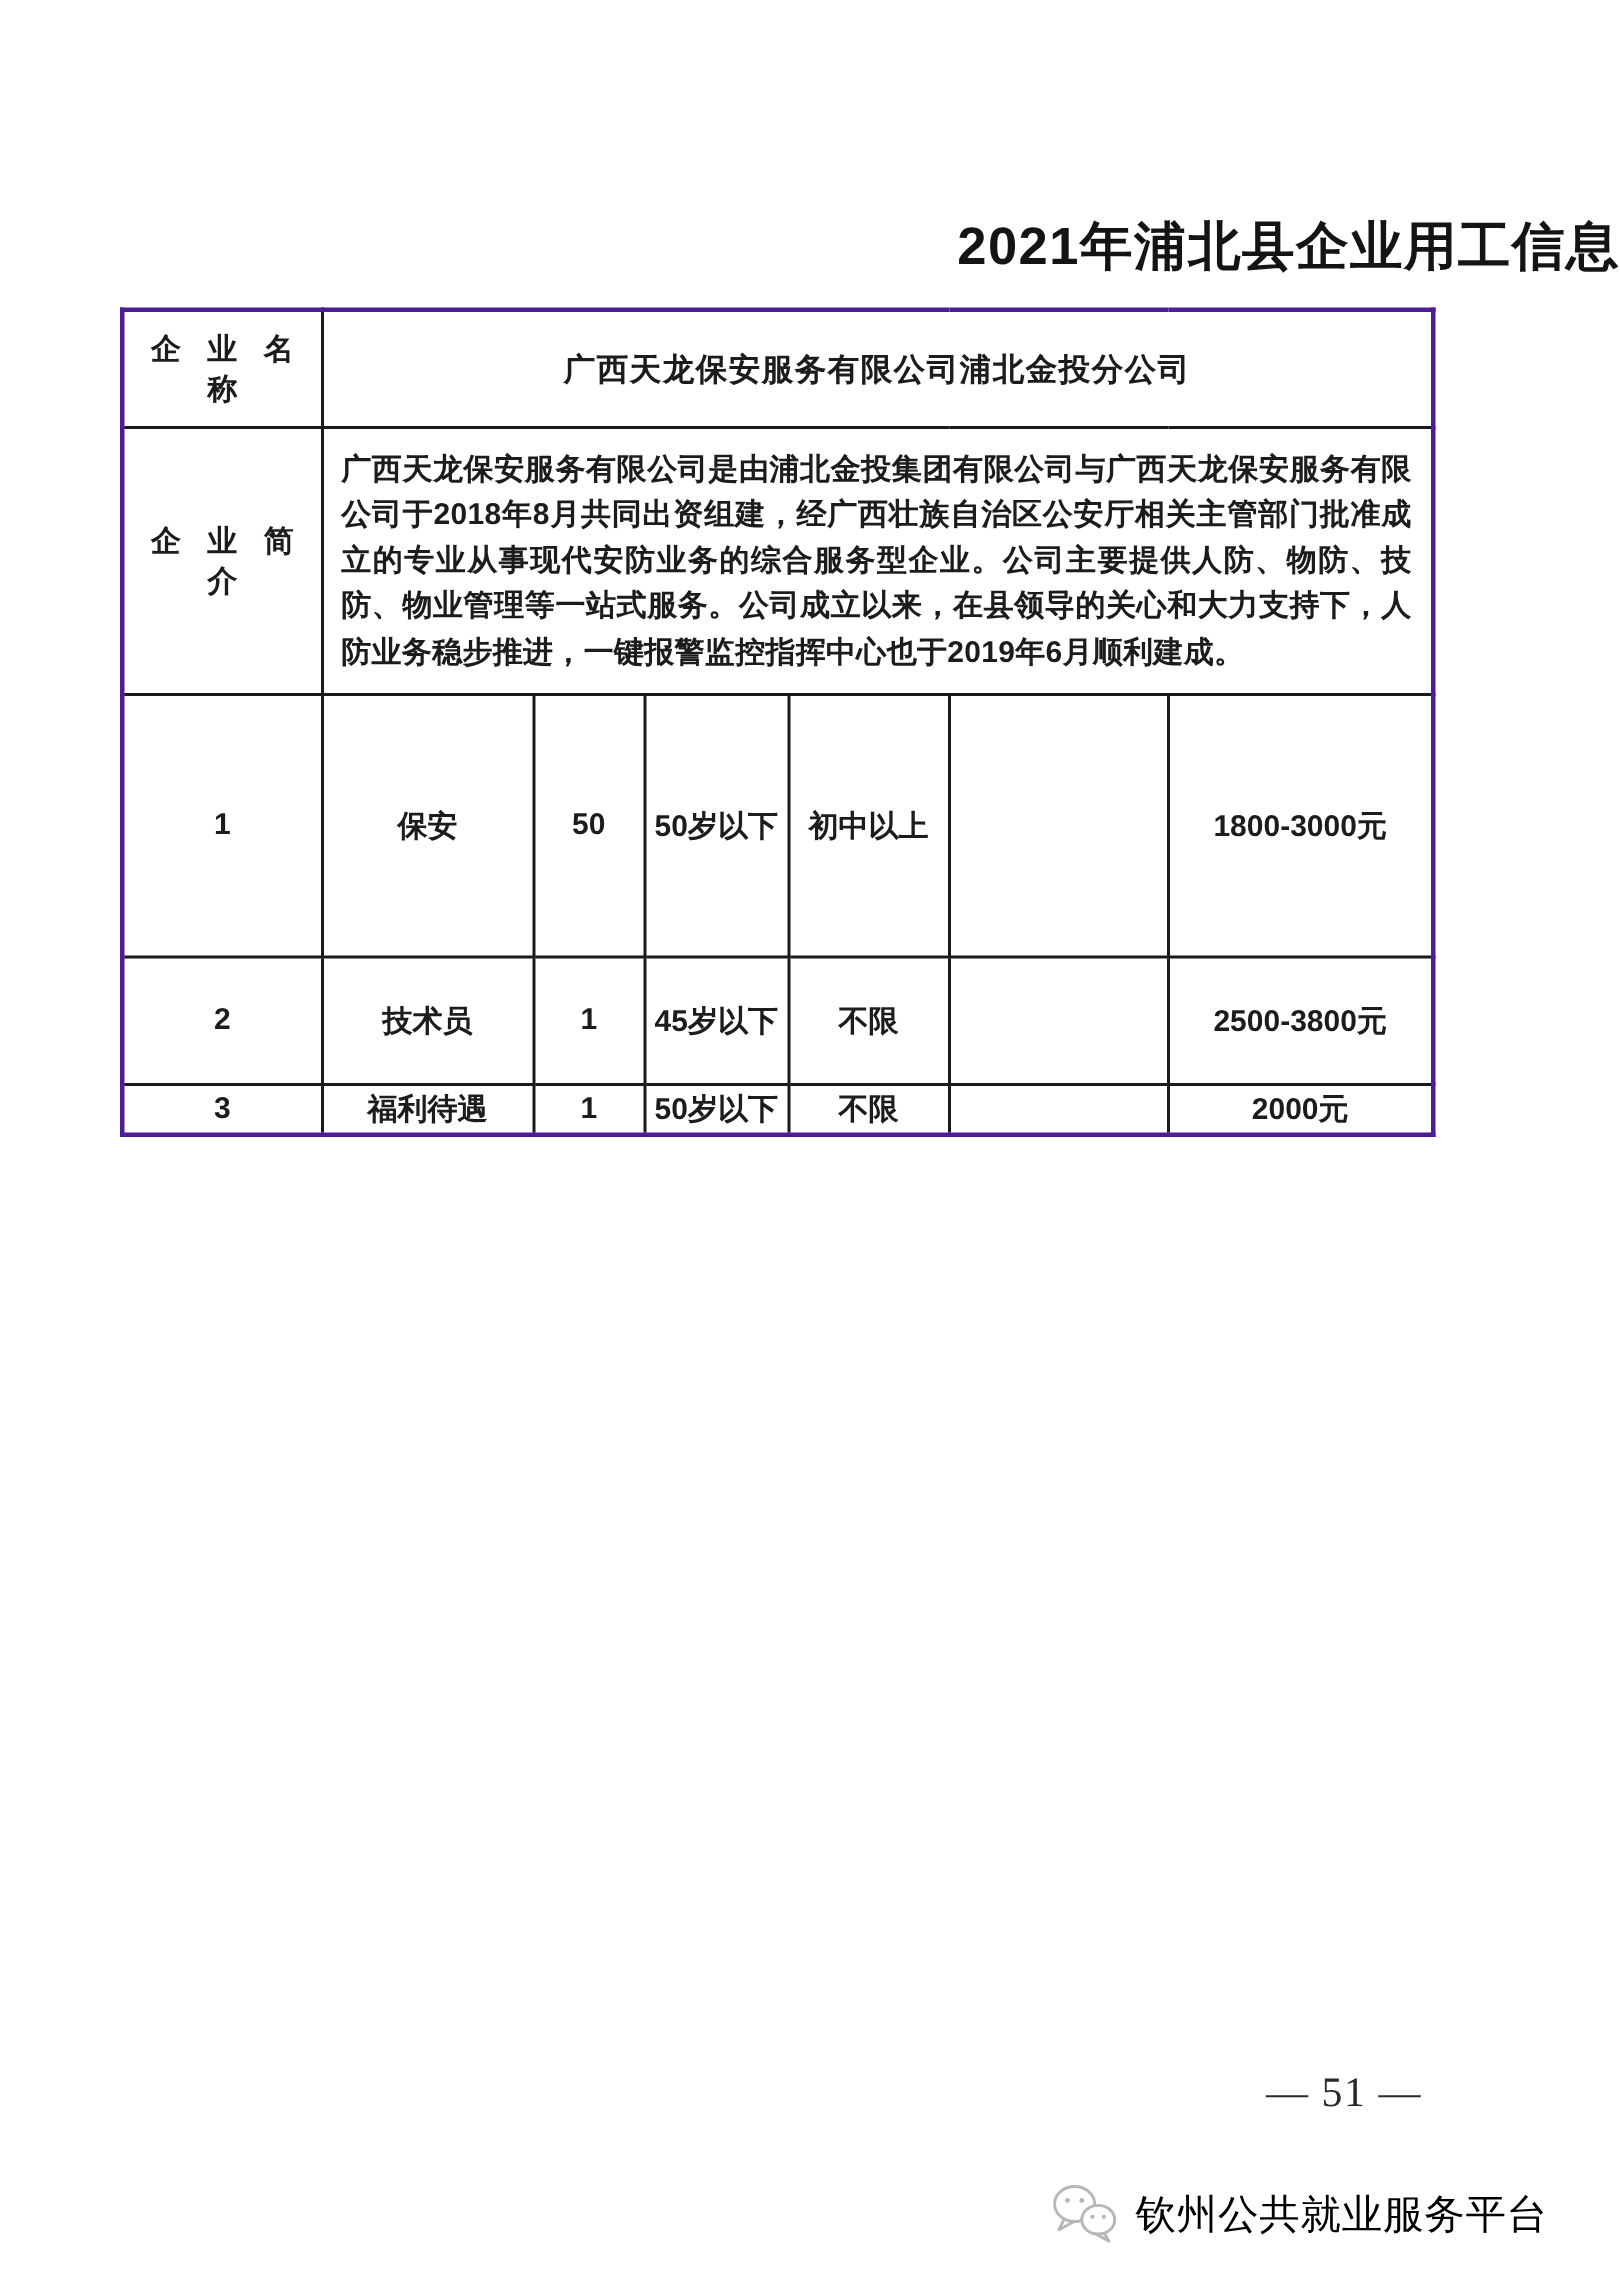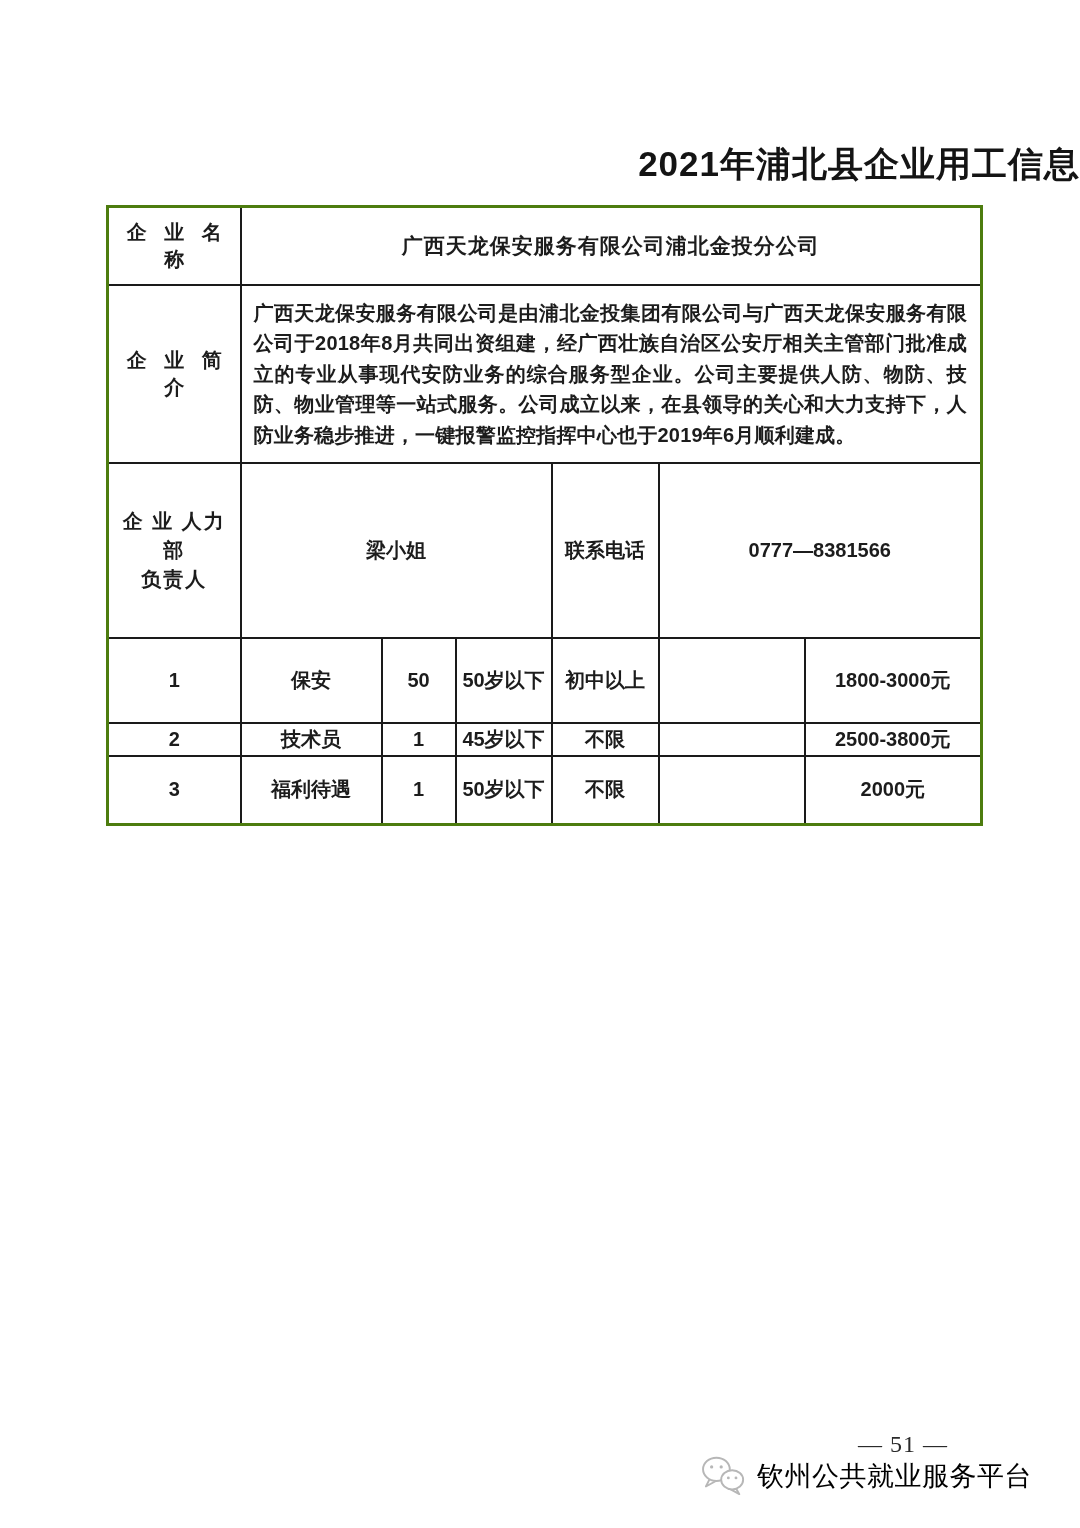--- a/index.html
+++ b/index.html
@@ -15,25 +15,25 @@
     position: absolute;
     top: 141px; left: 0; width: 100%;
     text-align: right;
     font-size: 35px;
     font-weight: 900;
     letter-spacing: 1px;
     color: #141414;
   }
   table.info-table {
     position: absolute;
-    left: 106px; top: 205px;
+    left: 80px; top: 205px;
     width: 874px;
     border-collapse: collapse;
     table-layout: fixed;
-    border: 3px solid #4d7c0f;
+    border: 3px solid #4c1d95;
   }
   .info-table td, .info-table th {
     border: 2px solid #1a1a1a;
     text-align: center;
     vertical-align: middle;
     font-size: 20px;
     font-weight: 600;
     color: #1c1c1c;
     padding: 2px 4px;
     overflow: hidden;
@@ -53,24 +53,24 @@
   td.profile-cell {
     text-align: justify;
     padding: 12px 13px 12px 12px;
     line-height: 30.5px;
     letter-spacing: 0.2px;
     vertical-align: middle;
   }
   .info-table th { font-weight: 600; letter-spacing: 1px; }
   .page-number {
     position: absolute;
-    top: 1431px;
+    top: 1380px;
     right: 132px;
     font-family: "Liberation Serif", serif;
-    font-size: 24px;
+    font-size: 28px;
     color: #2a2a2a;
     letter-spacing: 1px;
   }
   .watermark {
     position: absolute;
     top: 1455px;
     left: 700px;
     display: flex;
     align-items: center;
     gap: 7px;
@@ -100,29 +100,20 @@
       <col style="width:177px">
   </colgroup>
   <tbody>
     <tr>
       <td class="row-label">企 业 名 称</td>
       <td colspan="6" class="company-name">广西天龙保安服务有限公司浦北金投分公司</td>
     </tr>
     <tr>
       <td class="row-label">企 业 简 介</td>
       <td colspan="6" class="profile-cell">广西天龙保安服务有限公司是由浦北金投集团有限公司与广西天龙保安服务有限公司于2018年8月共同出资组建，经广西壮族自治区公安厅相关主管部门批准成立的专业从事现代安防业务的综合服务型企业。公司主要提供人防、物防、技防、物业管理等一站式服务。公司成立以来，在县领导的关心和大力支持下，人防业务稳步推进，一键报警监控指挥中心也于2019年6月顺利建成。</td>
-    </tr>
-    <tr>
-      <td class="hr-label">
-        <span>企 业 人力部</span>
-        <span>负责人</span>
-      </td>
-      <td colspan="3">梁小姐</td>
-      <td>联系电话</td>
-      <td colspan="2">0777—8381566</td>
     </tr>
     <tr>
       <td>1</td>
       <td>保安</td>
       <td>50</td>
       <td>50岁以下</td>
       <td>初中以上</td>
       <td></td>
       <td>1800-3000元</td>
     </tr>

